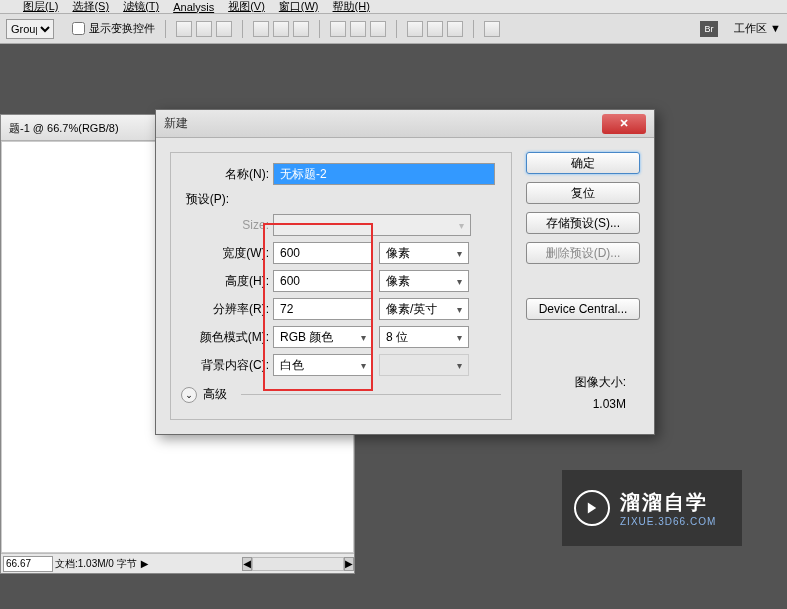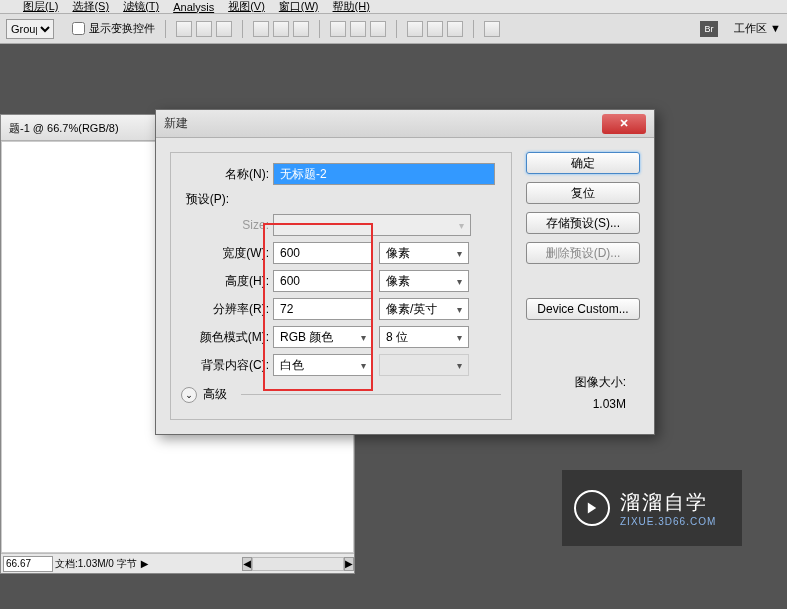--- a/index.html
+++ b/index.html
@@ -49,21 +49,21 @@
 .adv-toggle { display: flex; align-items: center; gap: 6px; font-size: 12px; }
 .adv-chevron { width: 16px; height: 16px; border: 1px solid #999; border-radius: 8px; display: flex; align-items: center; justify-content: center; font-size: 9px; background: #f3f3f3; }
 .adv-line { flex: 1; border-top: 1px solid #bbb; margin-left: 8px; }
 
 .size-info { position: absolute; right: 20px; bottom: 18px; font-size: 12px; text-align: right; width: 100px; }
 
 .watermark { position: absolute; right: 45px; bottom: 63px; width: 180px; height: 76px; background: #363636; color: #fff; display: flex; align-items: center; gap: 10px; padding: 10px 12px; }
 .wm-icon { width: 36px; height: 36px; border: 2px solid #fff; border-radius: 50%; display: flex; align-items: center; justify-content: center; }
 .wm-icon svg { fill: #fff; }
 .wm-text { display: flex; flex-direction: column; }
-.wm-main { font-size: 20px; font-weight: 400; letter-spacing: 2px; }
+.wm-main { font-size: 20px; font-weight: 700; letter-spacing: 2px; }
 .wm-sub { font-size: 10px; letter-spacing: 1px; color: #8ab4e8; }
 </style>
 </head>
 <body>
 
 <div class="menubar">
   <span>图层(L)</span>
   <span>选择(S)</span>
   <span>滤镜(T)</span>
   <span>Analysis</span>
@@ -187,21 +187,21 @@
       <div class="red-box" style="left:92px;top:70px;width:110px;height:168px"></div>
 
     </div>
 
     <div class="dlg-buttons">
       <div class="dlg-btn primary">确定</div>
       <div class="dlg-btn">复位</div>
       <div class="dlg-btn">存储预设(S)...</div>
       <div class="dlg-btn grey">删除预设(D)...</div>
       <div style="height:18px"></div>
-      <div class="dlg-btn">Device Custom...</div>
+      <div class="dlg-btn">Device Central...</div>
 
       <div class="size-info" style="position:static;margin-top:46px">
         <div>图像大小:</div>
         <div style="margin-top:6px">1.03M</div>
       </div>
     </div>
   </div>
 </div>
 
 <div class="watermark">

